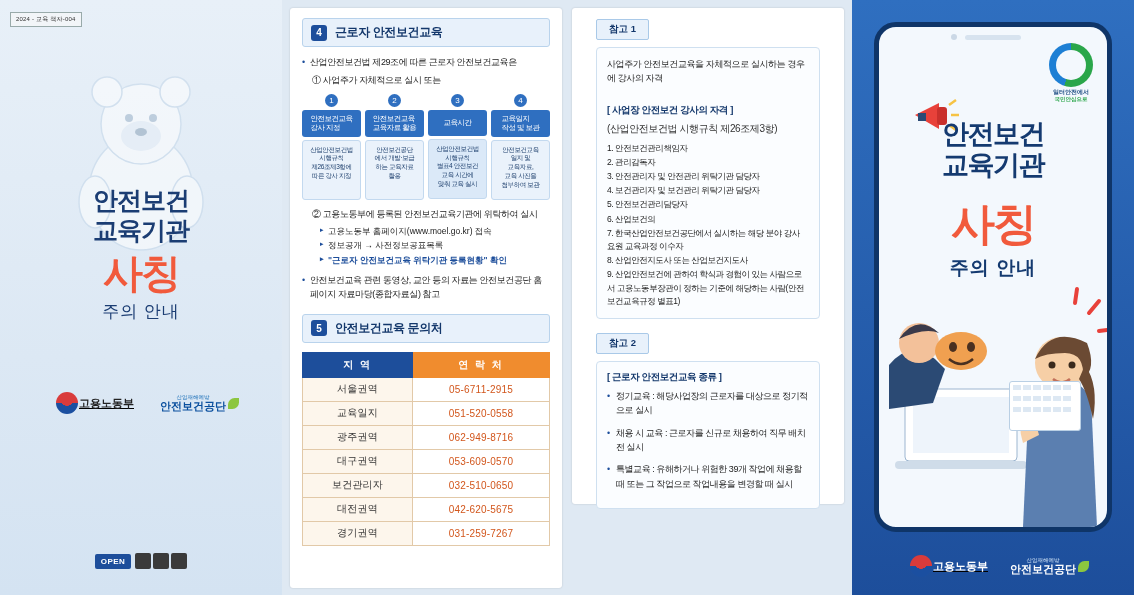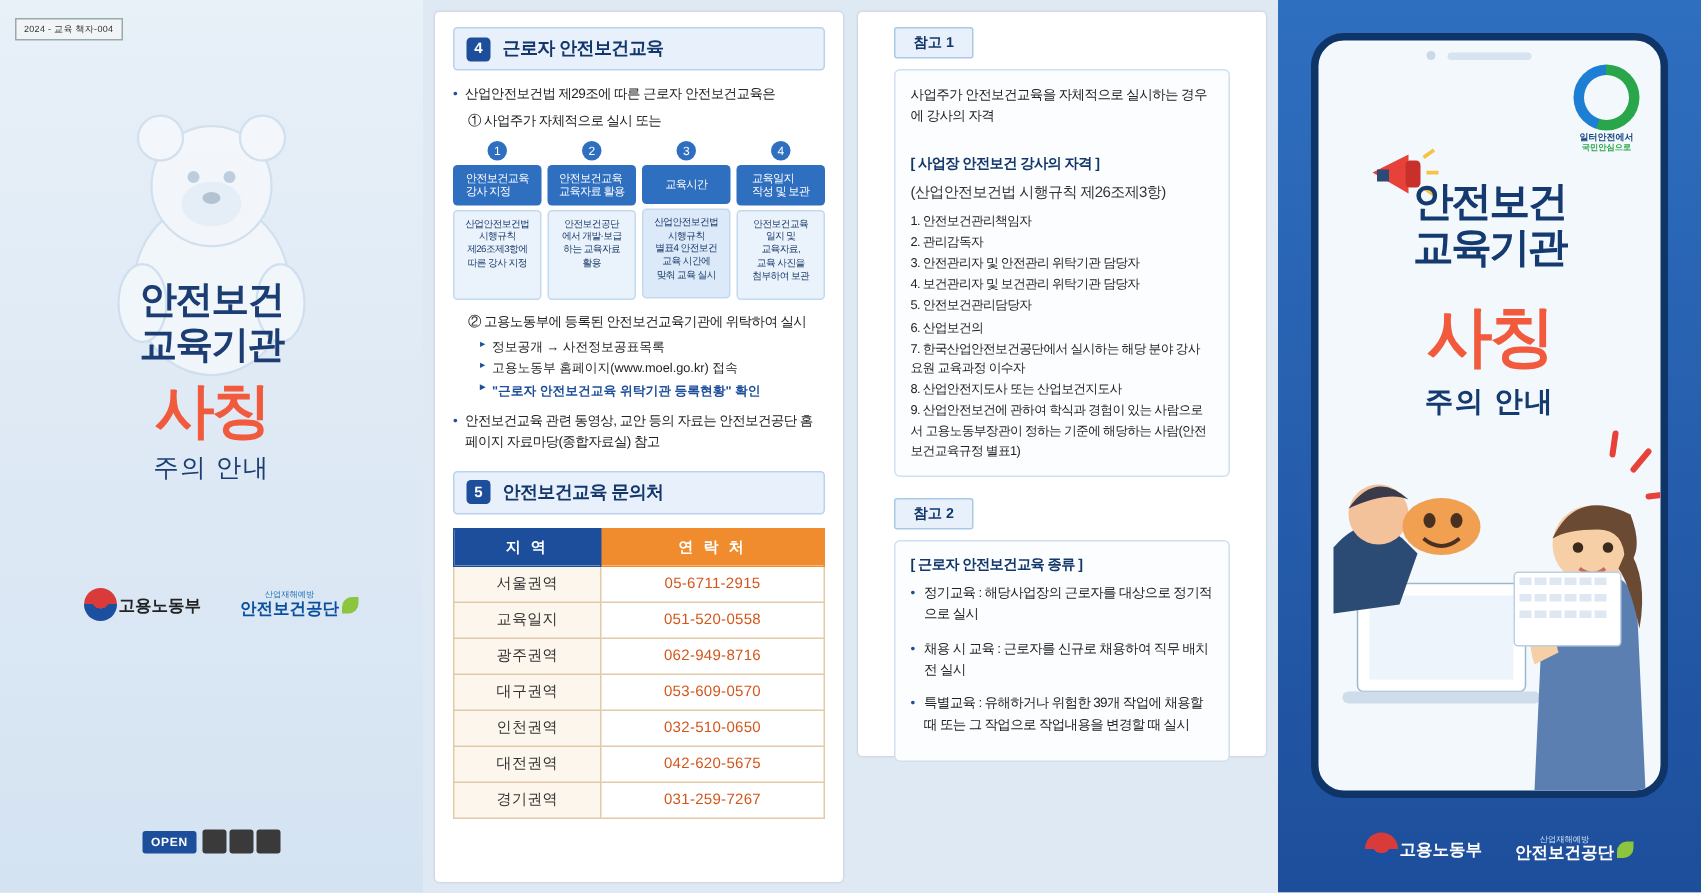--- a/index.html
+++ b/index.html
@@ -37,21 +37,21 @@
     font-size:40px;font-weight:bold;color:#f15a3c;letter-spacing:-2px;
   }
   .cover-sub{
     position:absolute;left:0;right:0;top:300px;text-align:center;
     font-size:17px;color:#1b3d73;letter-spacing:1px;
   }
   .logos1{
     position:absolute;left:0;right:0;top:392px;
     display:flex;justify-content:center;align-items:center;gap:26px;
   }
-  .logo-moel{display:flex;align-items:center;gap:1px;}
+  .logo-moel{display:flex;align-items:center;gap:1px;text-decoration:underline;}
   .taegeuk{
     width:22px;height:22px;border-radius:50%;
     background:linear-gradient(180deg,#d93b3b 0%,#d93b3b 50%,#1b4fa0 50%,#1b4fa0 100%);
     position:relative;
   }
   .taegeuk:after{
     content:"";position:absolute;left:3px;top:3px;width:16px;height:16px;
     border-radius:50%;
     background:
       radial-gradient(circle at 50% 28%,#d93b3b 44%,transparent 45%),
@@ -317,22 +317,22 @@
 작성 및 보관</div>
         <div class="flow-body" style="white-space:pre-line">안전보건교육
 일지 및
 교육자료,
 교육 사진을
 첨부하여 보관</div>
       </div>
     </div>
 
     <p class="sub">② 고용노동부에 등록된 안전보건교육기관에 위탁하여 실시</p>
+    <p class="sub-a">고용노동부 홈페이지(www.moel.go.kr) 접속</p>
     <p class="sub-a">정보공개 → 사전정보공표목록</p>
-    <p class="sub-a">고용노동부 홈페이지(www.moel.go.kr) 접속</p>
     <p class="sub-a blue">"근로자 안전보건교육 위탁기관 등록현황" 확인</p>
 
     <p class="bullet" style="margin-top:7px">안전보건교육 관련 동영상, 교안 등의 자료는 안전보건공단 홈페이지 자료마당(종합자료실) 참고</p>
 
     <div class="sec-head" style="margin-top:12px">
       <div class="sec-num">5</div>
       <div class="sec-title">안전보건교육 문의처</div>
     </div>
 
     <table class="tbl">
@@ -353,21 +353,21 @@
         </tr>
         <tr>
           <td class="reg">광주권역</td>
           <td class="tel">062-949-8716</td>
         </tr>
         <tr>
           <td class="reg">대구권역</td>
           <td class="tel">053-609-0570</td>
         </tr>
         <tr>
-          <td class="reg">인천권역</td>
+          <td class="reg">보건관리자</td>
           <td class="tel">032-510-0650</td>
         </tr>
         <tr>
           <td class="reg">대전권역</td>
           <td class="tel">042-620-5675</td>
         </tr>
         <tr>
           <td class="reg">경기권역</td>
           <td class="tel">031-259-7267</td>
         </tr>

